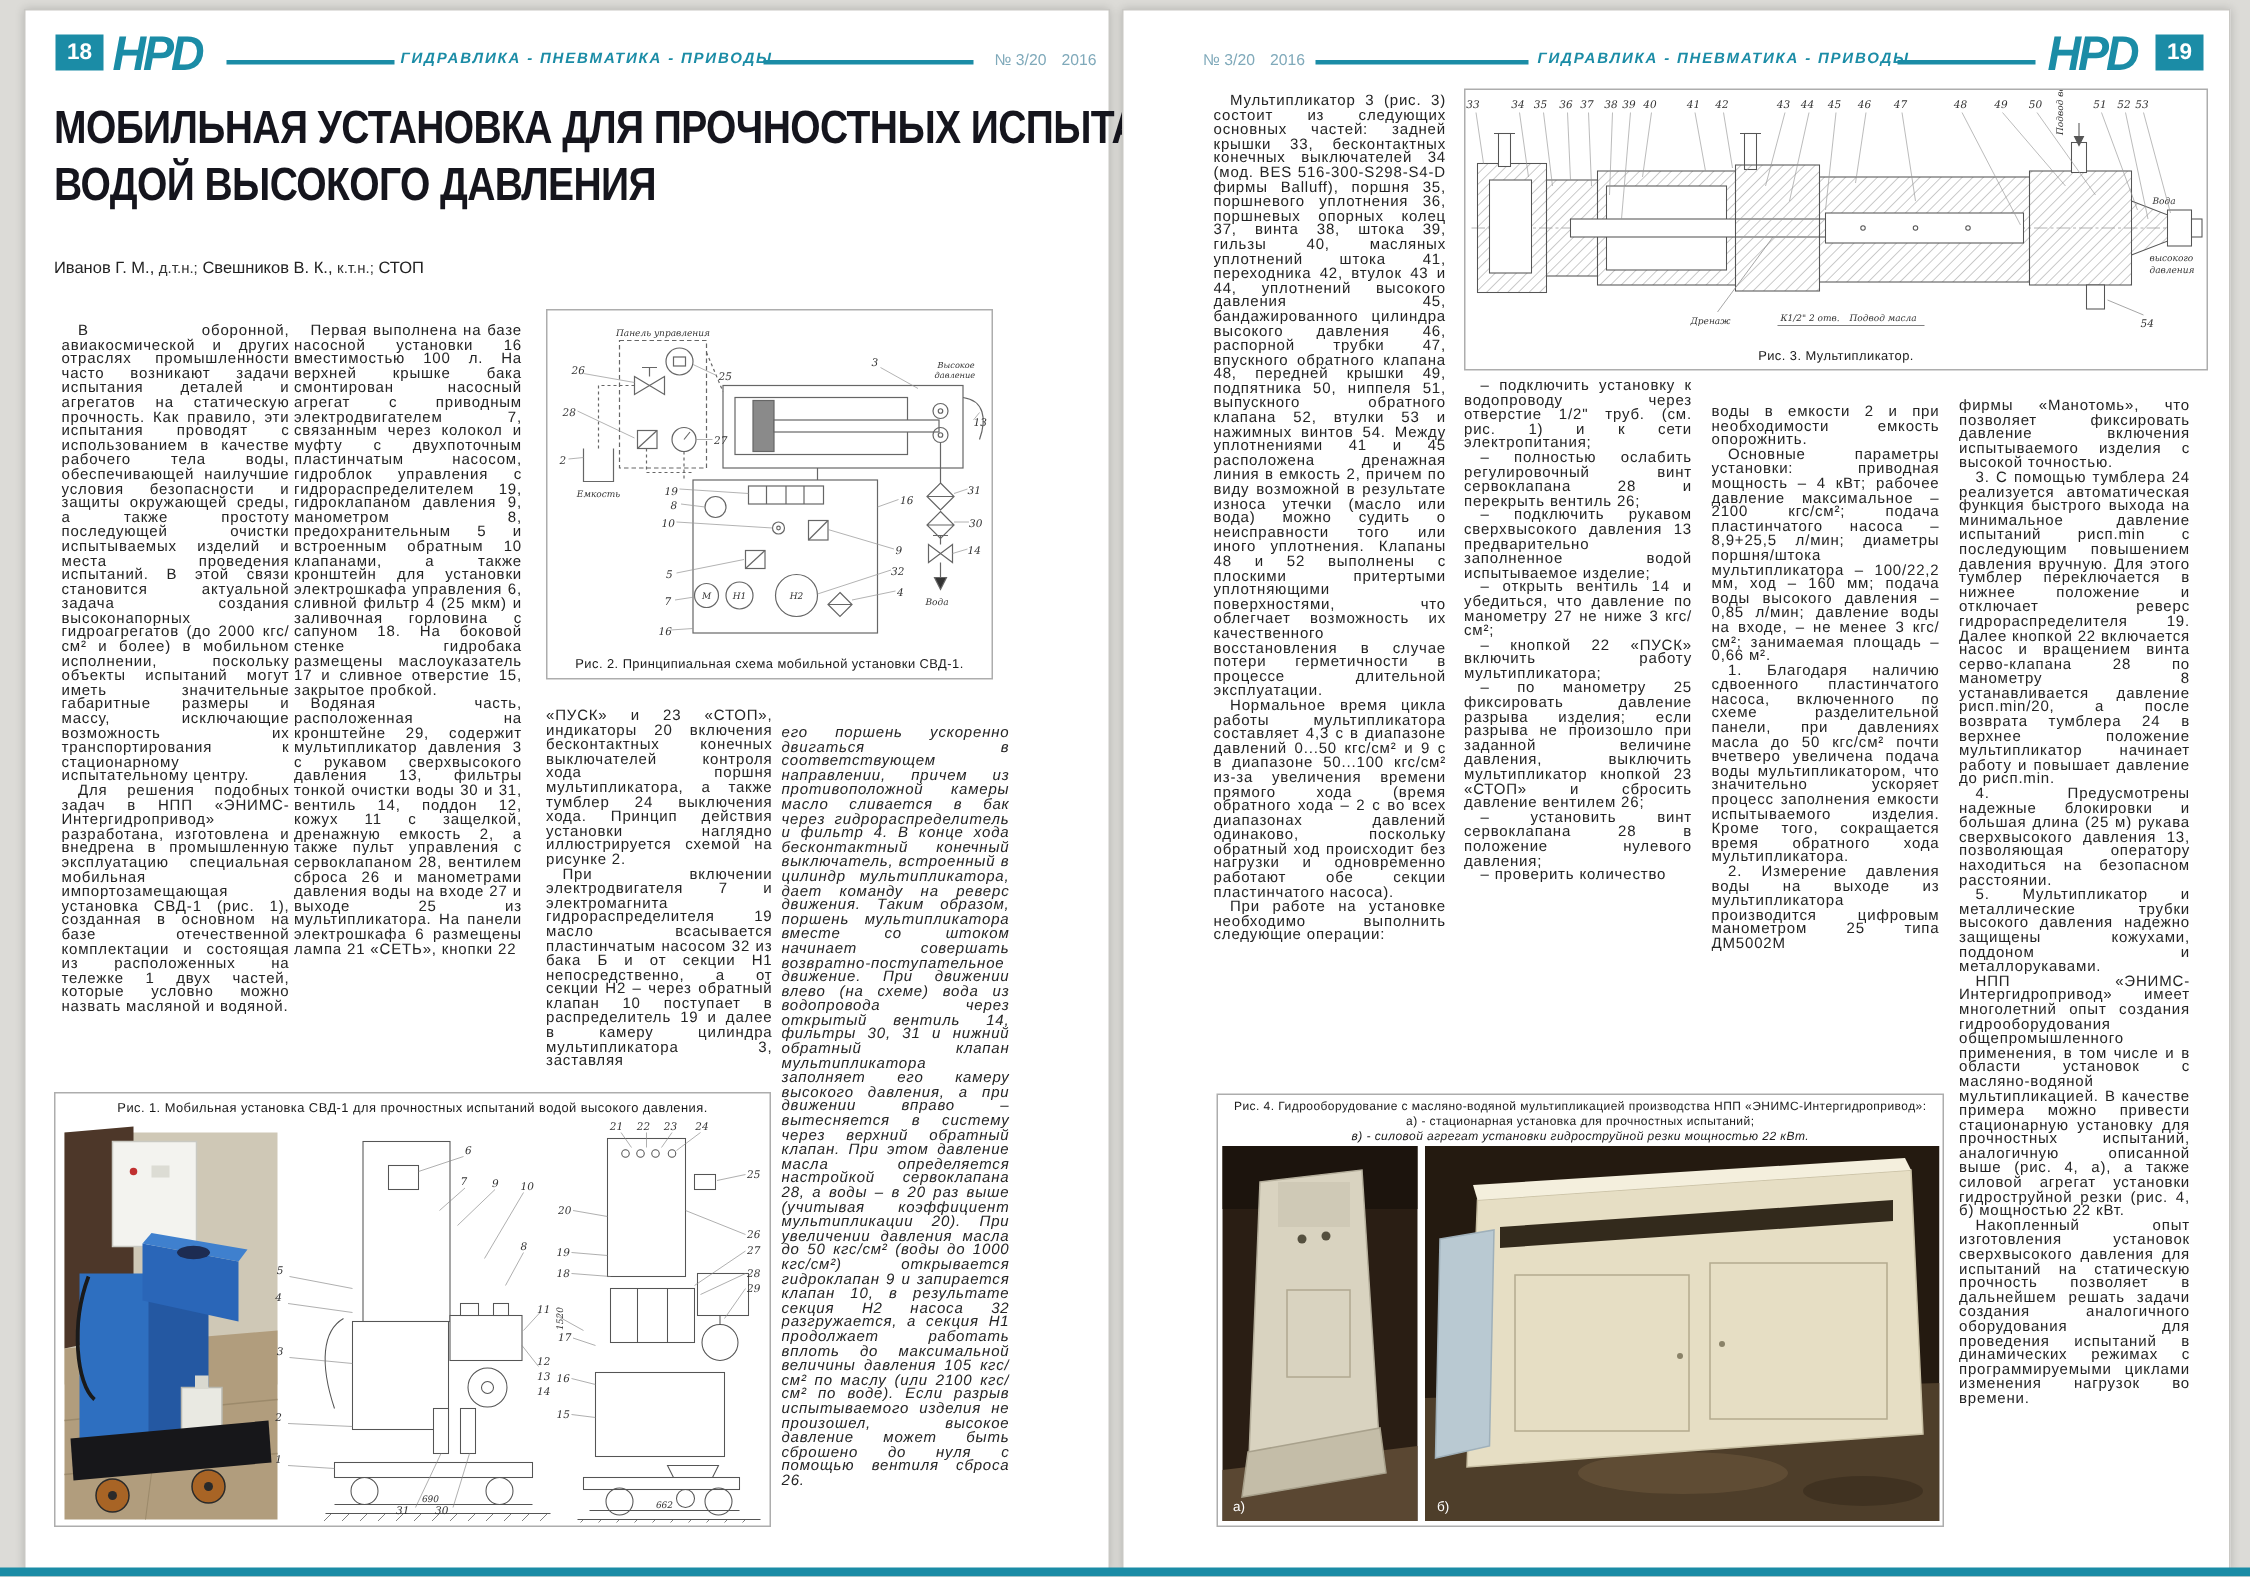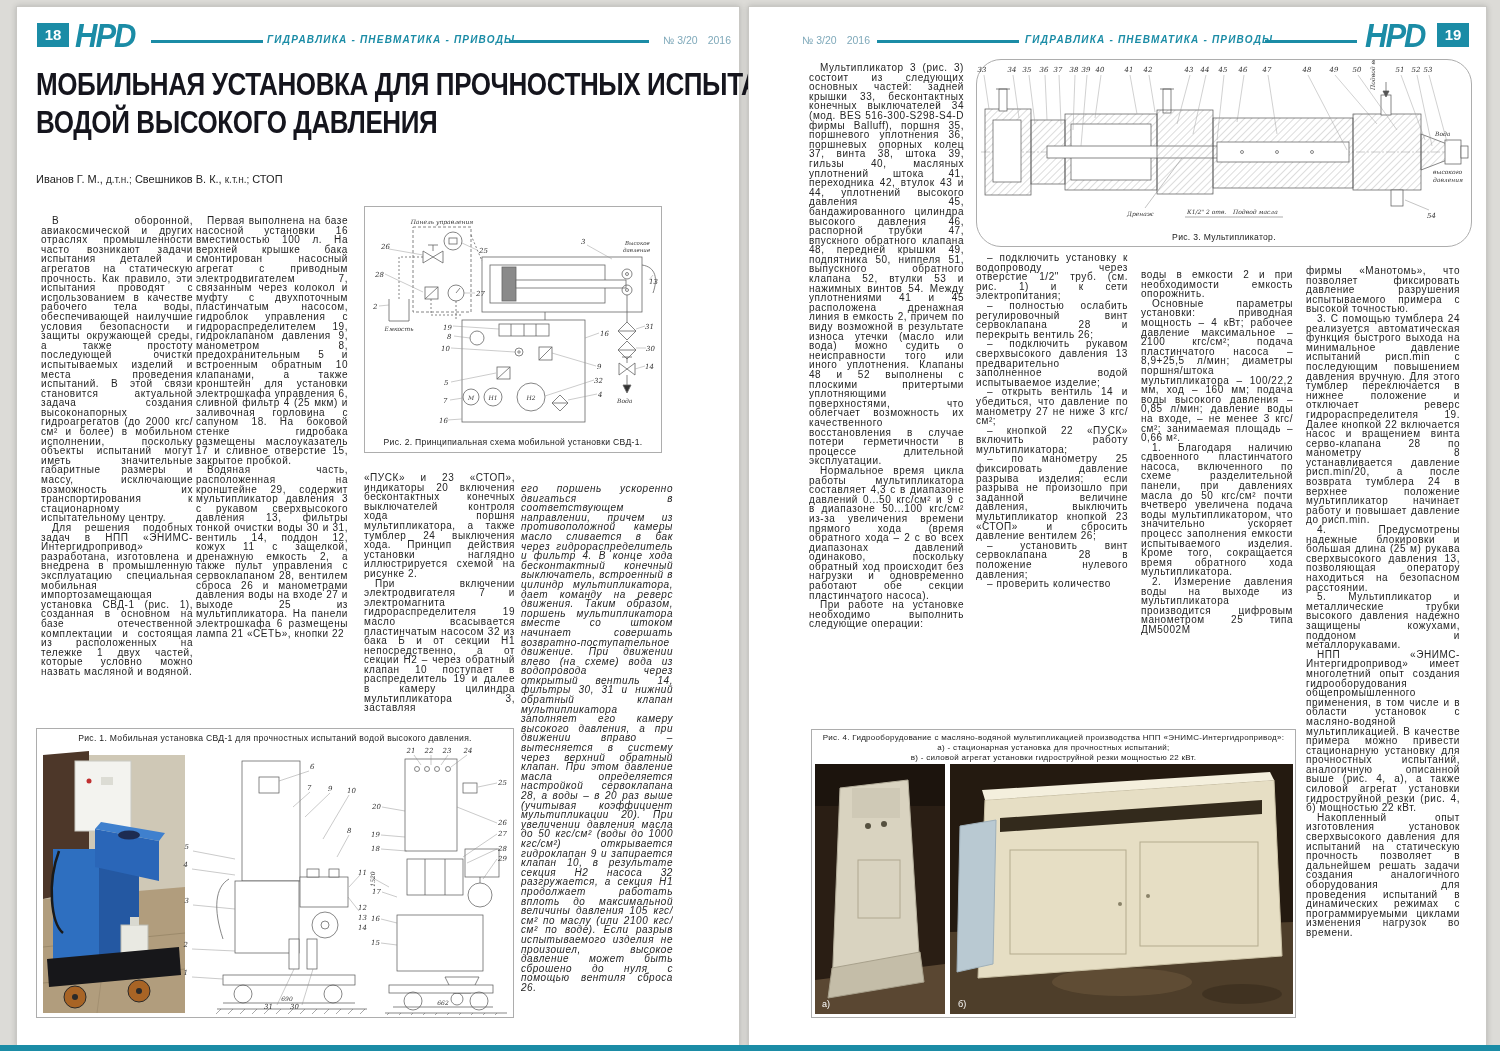--- a/index.html
+++ b/index.html
@@ -276,21 +276,21 @@
   <div class="abs hline" style="left:516px;top:33px;width:92px;"></div>
   <div class="abs logo" style="left:616px;top:13px;">HPD</div>
   <div class="abs pgnum" style="left:688px;top:16px;">19</div>
 
   <div class="abs col" style="left:60px;top:56px;width:155px;height:665px;">
     <p>Мультипликатор 3 (рис. 3) состоит из следующих основных частей: задней крышки 33, бесконтактных конечных выключателей 34 (мод. BES 516-300-S298-S4-D фирмы Balluff), поршня 35, поршневого уплотнения 36, поршневых опорных колец 37, винта 38, штока 39, гильзы 40, масляных уплотнений штока 41, переходника 42, втулок 43 и 44, уплотнений высокого давления 45, бандажированного цилиндра высокого давления 46, распорной трубки 47, впускного обратного клапана 48, передней крышки 49, подпятника 50, ниппеля 51, выпускного обратного клапана 52, втулки 53 и нажимных винтов 54. Между уплотнениями 41 и 45 расположена дренажная линия в емкость 2, причем по виду возможной в результате износа утечки (масло или вода) можно судить о неисправности того или иного уплотнения. Клапаны 48 и 52 выполнены с плоскими притертыми уплотняющими поверхностями, что облегчает возможность их качественного восстановления в случае потери герметичности в процессе длительной эксплуатации.</p>
     <p>Нормальное время цикла работы мультипликатора составляет 4,3 с в диапазоне давлений 0...50 кгс/см² и 9 с в диапазоне 50...100 кгс/см² из-за увеличения времени прямого хода (время обратного хода – 2 с во всех диапазонах давлений одинаково, поскольку обратный ход происходит без нагрузки и одновременно работают обе секции пластинчатого насоса).</p>
     <p>При работе на установке необходимо выполнить следующие операции:</p>
   </div>
 
-  <div class="abs figbox" style="left:227px;top:52px;width:494px;height:186px;border-radius:25px;">
+  <div class="abs figbox" style="left:227px;top:52px;width:494px;height:186px;">
     <svg width="492" height="165" viewBox="0 0 492 165">
       <defs>
         <pattern id="h1" width="5" height="5" patternTransform="rotate(45)" patternUnits="userSpaceOnUse">
           <line x1="0" y1="0" x2="0" y2="5" stroke="#9a9a9a" stroke-width=".7"></line>
         </pattern>
       </defs>
       <g stroke="#555" stroke-width=".7">
         <line x1="4" y1="92" x2="487" y2="92" stroke="#999" stroke-width=".5" stroke-dasharray="9,2,2,2"></line>
         <rect x="8" y="49" width="46" height="86" fill="url(#h1)"></rect>
         <rect x="16" y="60" width="28" height="62" fill="#fff"></rect>
@@ -364,32 +364,32 @@
     <p>– установить винт сервоклапана 28 в положение нулевого давления;</p>
     <p>– проверить количество</p>
   </div>
   <div class="abs col" style="left:392px;top:246px;width:152px;height:472px;">
     <p class="cont">воды в емкости 2 и при необходимости емкость опорожнить.</p>
     <p>Основные параметры установки: приводная мощность – 4 кВт; рабочее давление максимальное – 2100 кгс/см²; подача пластинчатого насоса – 8,9+25,5 л/мин; диаметры поршня/штока мультипликатора – 100/22,2 мм, ход – 160 мм; подача воды высокого давления – 0,85 л/мин; давление воды на входе, – не менее 3 кгс/см²; занимаемая площадь – 0,66 м².</p>
     <p>1. Благодаря наличию сдвоенного пластинчатого насоса, включенного по схеме разделительной панели, при давлениях масла до 50 кгс/см² почти вчетверо увеличена подача воды мультипликатором, что значительно ускоряет процесс заполнения емкости испытываемого изделия. Кроме того, сокращается время обратного хода мультипликатора.</p>
     <p>2. Измерение давления воды на выходе из мультипликатора производится цифровым манометром 25 типа ДМ5002М</p>
   </div>
   <div class="abs col" style="left:557px;top:242px;width:154px;height:792px;">
-    <p class="cont">фирмы «Манотомь», что позволяет фиксировать давление разрушения испытываемого примера с высокой точностью.</p>
+    <p class="cont">фирмы «Манотомь», что позволяет фиксировать давление включения испытываемого изделия с высокой точностью.</p>
     <p>3. С помощью тумблера 24 реализуется автоматическая функция быстрого выхода на минимальное давление испытаний pисп.min с последующим повышением давления вручную. Для этого тумблер переключается в нижнее положение и отключает реверс гидрораспределителя 19. Далее кнопкой 22 включается насос и вращением винта серво-клапана 28 по манометру 8 устанавливается давление pисп.min/20, а после возврата тумблера 24 в верхнее положение мультипликатор начинает работу и повышает давление до pисп.min.</p>
     <p>4. Предусмотрены надежные блокировки и большая длина (25 м) рукава сверхвысокого давления 13, позволяющая оператору находиться на безопасном расстоянии.</p>
     <p>5. Мультипликатор и металлические трубки высокого давления надежно защищены кожухами, поддоном и металлорукавами.</p>
     <p>НПП «ЭНИМС-Интергидропривод» имеет многолетний опыт создания гидрооборудования общепромышленного применения, в том числе и в области установок с масляно-водяной мультипликацией. В качестве примера можно привести стационарную установку для прочностных испытаний, аналогичную описанной выше (рис. 4, а), а также силовой агрегат установки гидроструйной резки (рис. 4, б) мощностью 22 кВт.</p>
     <p>Накопленный опыт изготовления установок сверхвысокого давления для испытаний на статическую прочность позволяет в дальнейшем решать задачи создания аналогичного оборудования для проведения испытаний в динамических режимах с программируемыми циклами изменения нагрузок во времени.</p>
   </div>
 
   <div class="abs figbox" style="left:62px;top:722px;width:483px;height:287px;">
     <div class="figcap" style="top:3px;font-size:8px;">Рис. 4. Гидрооборудование с масляно-водяной мультипликацией производства НПП «ЭНИМС-Интергидропривод»:</div>
     <div class="figcap" style="top:13px;font-size:8px;">а) - стационарная установка для прочностных испытаний;</div>
-    <div class="figcap" style="top:23px;font-size:8px;">в) - силовой агрегат установки гидроструйной резки мощностью 22 кВт.</div>
+    <div class="figcap" style="top:23px;font-size:8px;font-style:italic;">в) - силовой агрегат установки гидроструйной резки мощностью 22 кВт.</div>
     <svg width="481" height="250" viewBox="0 0 481 250" style="margin-top:34px">
 
       <g>
         <rect x="3" y="0" width="130" height="250" fill="#2a1e14"></rect>
         <rect x="3" y="0" width="130" height="42" fill="#1c140d"></rect>
         <polygon points="3,216 133,200 133,250 3,250" fill="#5a4732"></polygon>
         <polygon points="28,24 96,16 108,206 20,224" fill="#d9d3c0" stroke="#b5af9c"></polygon>
         <rect x="40" y="24" width="48" height="30" fill="#cfc9b6"></rect>
         <circle cx="56" cy="62" r="3" fill="#55503f"></circle>
           <circle cx="72" cy="60" r="3" fill="#55503f"></circle>

